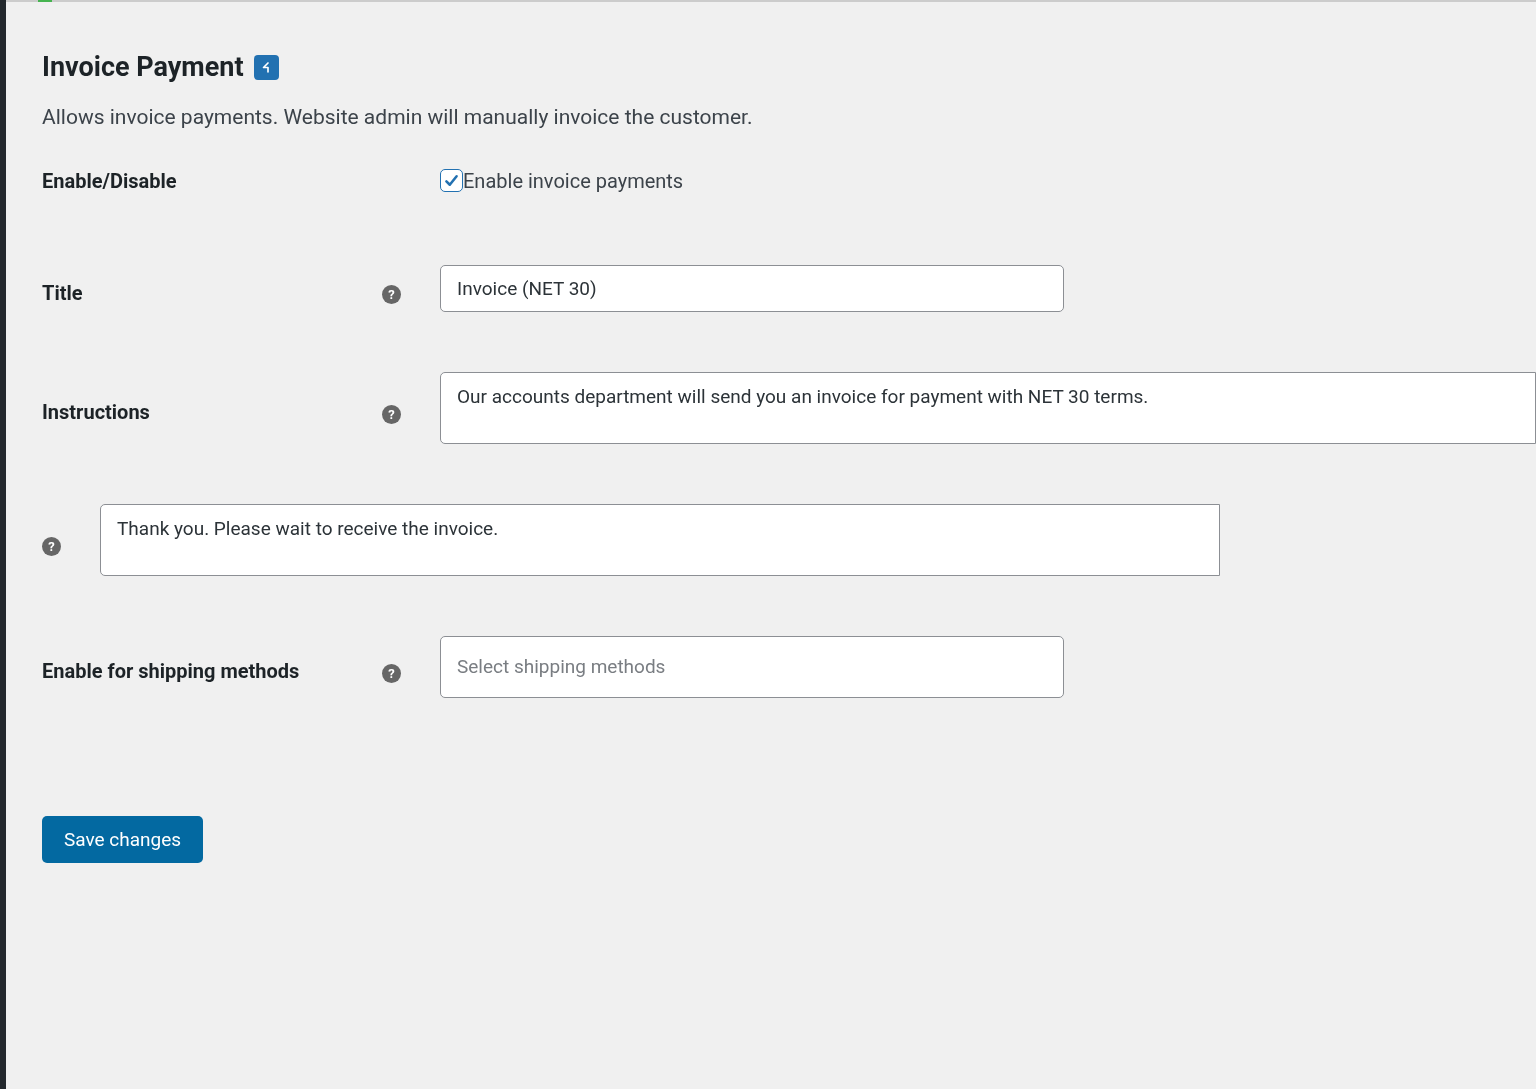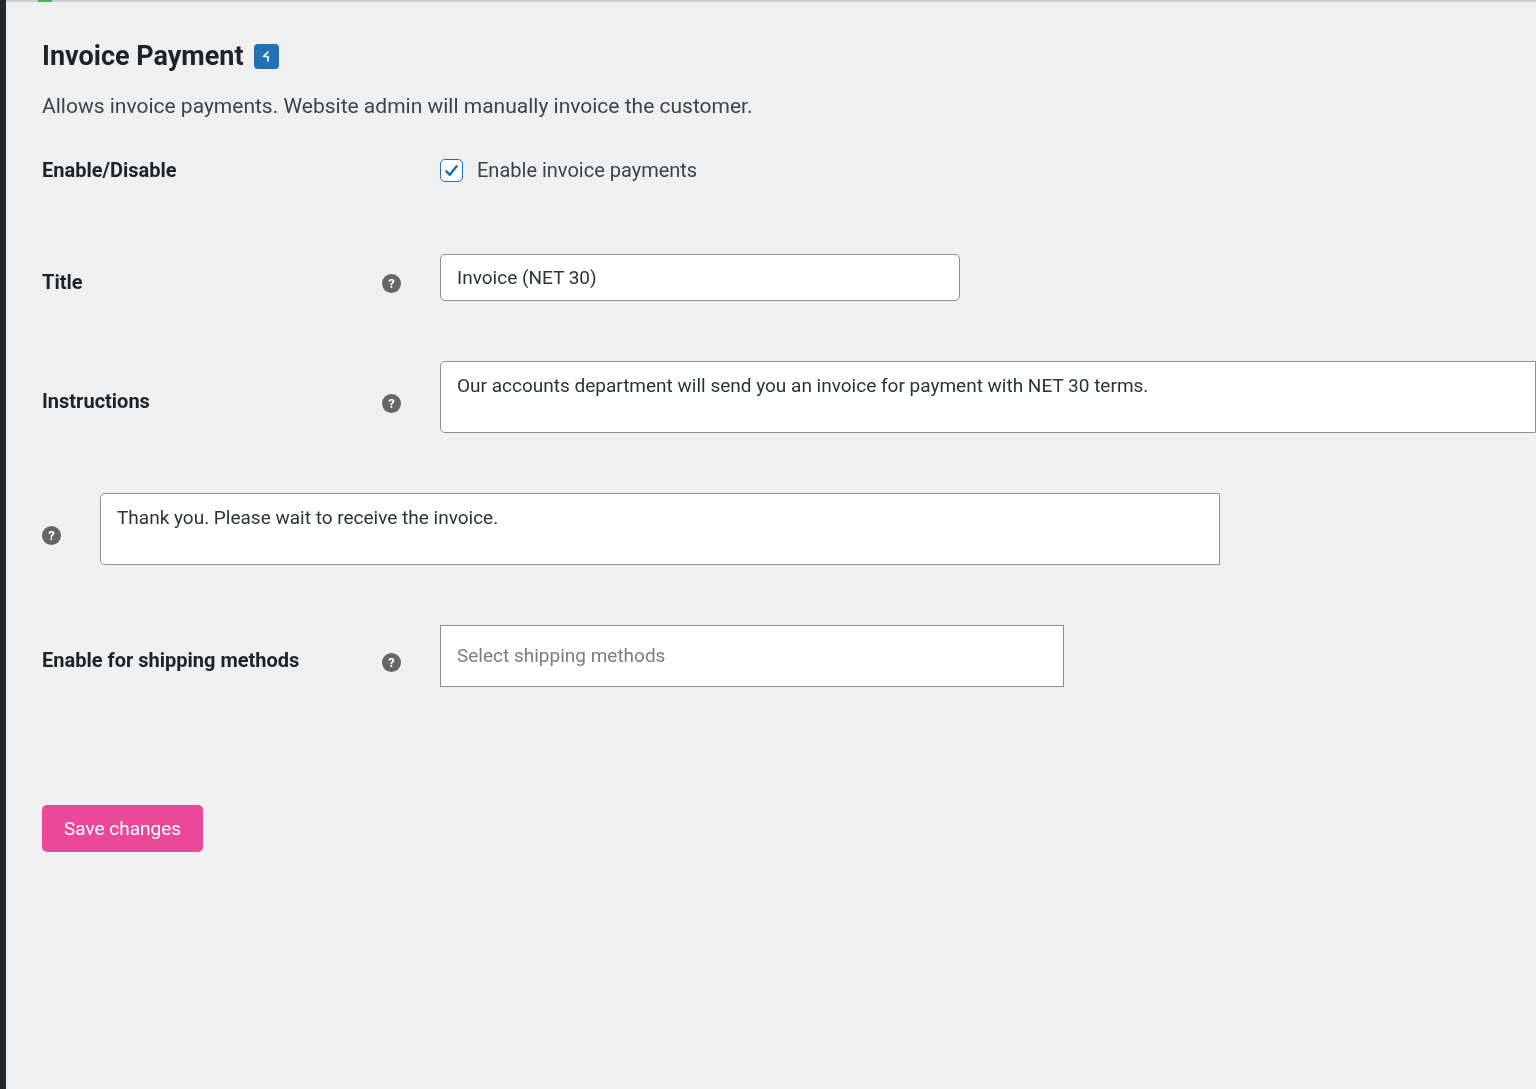--- a/index.html
+++ b/index.html
@@ -38,21 +38,21 @@
       width: 14px;
       height: 5px;
       background: #46b450;
     }
     .content {
       position: absolute;
       left: 6px;
       top: 2px;
       right: 0;
       bottom: 0;
-      padding: 38px 0 0 36px;
+      padding: 49px 0 0 36px;
       background: #f0f0f0;
     }
     .page-title-row {
       display: flex;
       align-items: center;
       gap: 10px;
       margin-bottom: 22px;
     }
     h2.page-title {
       font-size: 27px;
@@ -122,22 +122,21 @@
       font-weight: bold;
       cursor: help;
     }
     .form-control {
       flex-grow: 1;
       display: flex;
       align-items: center;
     }
     .checkbox-wrapper {
       display: flex;
-      align-items: flex-end;
-      gap: 14px;
+      align-items: flex-start;
     }
     .checkbox {
       width: 23px;
       height: 23px;
       border: 1.5px solid #2271b1;
       border-radius: 5px;
       background: #fff;
       display: flex;
       align-items: center;
       justify-content: center;
@@ -145,21 +144,21 @@
     }
     .checkbox svg {
       width: 17px;
       height: 17px;
     }
     .checkbox-label {
       font-size: 20px;
       color: #3c434a;
     }
     .text-input {
-      width: 520px;
+      width: 624px;
       height: 47px;
       padding: 0 16px;
       font-size: 19px;
       color: #2c3338;
       border: 1px solid #8c8f94;
       border-radius: 5px;
       background: #fff;
       font-family: inherit;
     }
     .textarea-input {
@@ -176,29 +175,29 @@
       resize: none;
       line-height: 1.4;
     }
     .select-input {
       width: 624px;
       min-height: 62px;
       padding: 18px 16px;
       font-size: 19px;
       color: #797d82;
       border: 1px solid #8c8f94;
-      border-radius: 0;
+      border-radius: 5px;
       background: #fff;
       cursor: text;
     }
     .save-row {
       margin-top: 58px;
     }
     .save-button {
-      background: #ec4899;
+      background: #0369a1;
       color: #fff;
       border: none;
       border-radius: 5px;
       padding: 12px 22px;
       font-size: 19px;
       cursor: pointer;
       font-family: inherit;
     }
   </style>
 </head>

